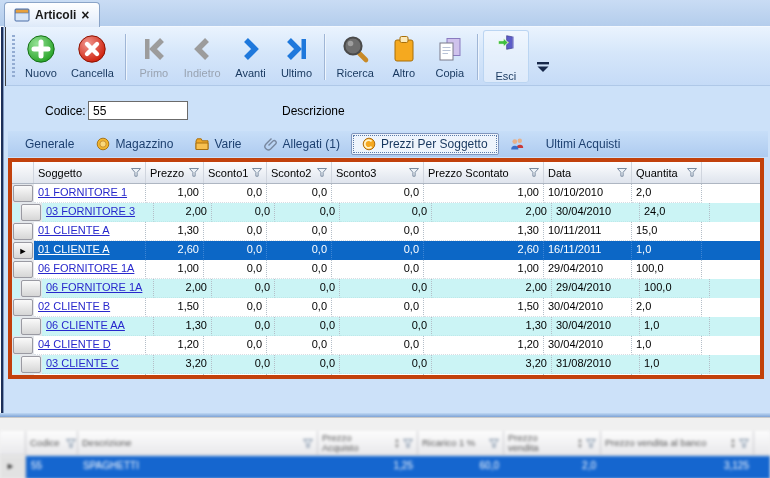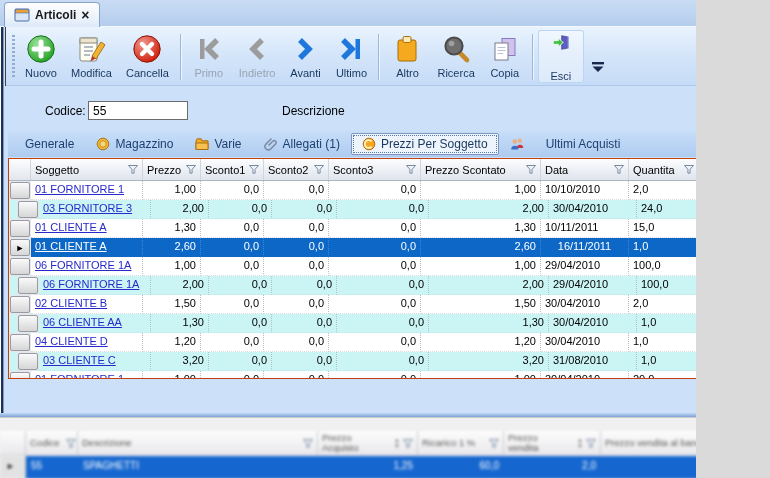--- a/index.html
+++ b/index.html
@@ -1,17 +1,17 @@
 <!DOCTYPE html>
 <html><head>
 <meta charset="utf-8">
 <style>
   html,body{margin:0;padding:0;background:#DADADA;font-family:"Liberation Sans",sans-serif;}
   *{box-sizing:border-box;}
-  .screen{position:relative;width:696px;height:478px;overflow:hidden;background:#404040;}
+  .screen{position:relative;width:770px;height:478px;overflow:hidden;background:#404040;}
 
   
   .doc-tabstrip{position:absolute;left:0;top:0;width:770px;height:27px;
     background:linear-gradient(180deg,#C9DCF4,#B4CDEC);border-bottom:1px solid #F3F8FE;}
   .doc-tab{position:absolute;left:4px;top:2px;height:25px;display:flex;align-items:center;gap:5px;
     padding:0 9px;background:linear-gradient(180deg,#FEFEFF,#E9F1FC 70%,#DDE9F8);
     border:1px solid #8AA4C8;border-bottom:none;border-radius:4px 4px 0 0;}
   .doc-tab-label{font-size:12px;font-weight:bold;color:#1A1A1A;}
   .doc-tab-close{font-size:14px;font-weight:bold;color:#1A1A1A;line-height:12px;cursor:default;}
 
@@ -51,21 +51,21 @@
   
   .ptabstrip{position:absolute;left:3px;top:45px;width:760px;height:26px;display:flex;align-items:center;
     background:linear-gradient(180deg,#C7DEF8,#AECBF0);padding-left:6px;}
   .ptab{display:flex;align-items:center;gap:5px;padding:4px 11px;font-size:12px;color:#1D4070;white-space:nowrap;}
   .ptab svg{display:block;}
   .ptab.selected{background:#EEF4FC;border:1px solid #8096BE;border-radius:2px;
     outline:1px dotted #5A7AA8;outline-offset:-3px;color:#17375E;padding:3px 10px;}
 
   
   .grid{position:absolute;left:3px;top:72px;width:756px;height:221px;background:#FFF;
-    border:1px solid #c2410c;overflow:hidden;}
+    border:4px solid #c2410c;overflow:hidden;}
   .g-head{display:flex;height:22px;background:linear-gradient(180deg,#FDFDFE,#EAEEF4 60%,#DFE4ED);
     border-bottom:1px solid #AEB6C2;}
   .g-hcell{display:flex;align-items:center;justify-content:space-between;padding:0 4px;
     font-size:11px;color:#000;border-right:1px solid #D0D5DE;overflow:hidden;white-space:nowrap;}
   .g-hrh{width:22px;border-right:1px solid #D0D5DE;background:linear-gradient(180deg,#FDFDFE,#E2E6EC);}
   .g-row{display:flex;height:19px;background:#FFF;}
   .g-row.alt{background:#CBF4F5;padding-left:8px;}
   .g-row.sel{background:#0C67C6;}
   .g-rh{position:relative;width:22px;background:#E4E7EB;flex:0 0 22px;}
   .rh-inner{position:absolute;inset:1px;background:linear-gradient(180deg,#FAFAFA,#D6D6D6);
@@ -123,30 +123,20 @@
               <stop offset="1" stop-color="#1E9E1E"></stop>
             </radialGradient>
           </defs>
           <circle cx="16" cy="16" r="13.2" fill="url(#gN)" stroke="#157015"></circle>
           <path d="M16 9 v14 M9 16 h14" stroke="#FFF" stroke-width="5" stroke-linecap="round"></path>
         </svg>
       <span class="tlabel">Nuovo</span>
     </div>
     <div class="tbtn">
       <svg class="ticon" viewBox="0 0 32 32">
-          <rect x="5" y="5" width="17" height="23" rx="2" fill="#FDFDF3" stroke="#8A8A7A"></rect>
-          <rect x="5" y="5" width="17" height="5" fill="#EDE4D0" stroke="#8A8A7A"></rect>
-          <path d="M9 14 h9 M9 18 h9 M9 22 h6" stroke="#9AA6B4" stroke-width="1.4"></path>
-          <path d="M17 23 L26 9 l4 2.8 L21 26 z" fill="#F2B234" stroke="#A8761B"></path>
-          <path d="M17 23 l-1.6 5.4 5.2-2.8 z" fill="#B83A2A"></path>
-        </svg>
-      <span class="tlabel">Modifica</span>
-    </div>
-    <div class="tbtn">
-      <svg class="ticon" viewBox="0 0 32 32">
           <defs>
             <radialGradient id="gR" cx="35%" cy="30%" r="80%">
               <stop offset="0" stop-color="#F09890"></stop>
               <stop offset="1" stop-color="#CC1500"></stop>
             </radialGradient>
           </defs>
           <circle cx="16" cy="16" r="13.2" fill="url(#gR)" stroke="#8E1200"></circle>
           <path d="M11 11 L21 21 M21 11 L11 21" stroke="#FFF" stroke-width="4.4" stroke-linecap="round"></path>
         </svg>
       <span class="tlabel">Cancella</span>
@@ -174,32 +164,32 @@
     <div class="tbtn">
       <svg class="ticon" viewBox="0 0 32 32">
           <polyline points="8,7 17,16 8,25" stroke="#1E78DC" stroke-width="5.5" fill="none"></polyline>
           <rect x="20.5" y="6" width="4.5" height="20" fill="#1E78DC"></rect>
         </svg>
       <span class="tlabel">Ultimo</span>
     </div>
     <div class="tsep"></div>
     <div class="tbtn">
       <svg class="ticon" viewBox="0 0 32 32">
-          <rect x="7" y="7" width="18" height="21" rx="2" fill="#F5A91F" stroke="#A86E08"></rect>
-          <rect x="12" y="3.5" width="8" height="6" rx="1.5" fill="#FCE9B8" stroke="#A86E08"></rect>
-        </svg>
-      <span class="tlabel">Altro</span>
-    </div>
-    <div class="tbtn">
-      <svg class="ticon" viewBox="0 0 32 32">
           <line x1="20" y1="20" x2="27" y2="27" stroke="#C88A28" stroke-width="4.6" stroke-linecap="round"></line>
           <circle cx="14" cy="13" r="8.6" fill="#6E6E6E" stroke="#4A4A4A" stroke-width="2"></circle>
           <circle cx="11.5" cy="10.5" r="2.8" fill="#9E9E9E"></circle>
         </svg>
       <span class="tlabel">Ricerca</span>
+    </div>
+    <div class="tbtn">
+      <svg class="ticon" viewBox="0 0 32 32">
+          <rect x="7" y="7" width="18" height="21" rx="2" fill="#F5A91F" stroke="#A86E08"></rect>
+          <rect x="12" y="3.5" width="8" height="6" rx="1.5" fill="#FCE9B8" stroke="#A86E08"></rect>
+        </svg>
+      <span class="tlabel">Altro</span>
     </div>
     <div class="tbtn">
       <svg class="ticon" viewBox="0 0 32 32">
           <rect x="13" y="5.5" width="13" height="17" fill="#CFC2EC" stroke="#8A7BC0"></rect>
           <rect x="6" y="10" width="13" height="17" fill="#FFFFFF" stroke="#7A7A8A"></rect>
           <path d="M8.5 14.5 h8 M8.5 17.5 h8 M8.5 20.5 h5.5" stroke="#B8C2D6" stroke-width="1.2"></path>
         </svg>
       <span class="tlabel">Copia</span>
     </div>
     <div class="tsep"></div>
@@ -387,21 +377,21 @@
             <div class="g-rh">
               <div class="rh-inner"></div>
               <span class="ptr">►</span>
             </div>
             <div class="g-cell a-left lnk" style="width: 112px;">01 CLIENTE A</div>
             <div class="g-cell a-right" style="width: 58px;">2,60</div>
             <div class="g-cell a-right" style="width: 63px;">0,0</div>
             <div class="g-cell a-right" style="width: 65px;">0,0</div>
             <div class="g-cell a-right" style="width: 92px;">0,0</div>
             <div class="g-cell a-right" style="width: 120px;">2,60</div>
-            <div class="g-cell a-left" style="width: 88px; text-align: center;">16/11/2011</div>
+            <div class="g-cell a-left" style="width: 88px;">16/11/2011</div>
             <div class="g-cell a-left" style="width: 70px;">1,0</div>
           </div>
           <div class="g-row">
             <div class="g-rh">
               <div class="rh-inner"></div>
             </div>
             <div class="g-cell a-left lnk" style="width: 112px;">06 FORNITORE 1A</div>
             <div class="g-cell a-right" style="width: 58px;">1,00</div>
             <div class="g-cell a-right" style="width: 63px;">0,0</div>
             <div class="g-cell a-right" style="width: 65px;">0,0</div>

